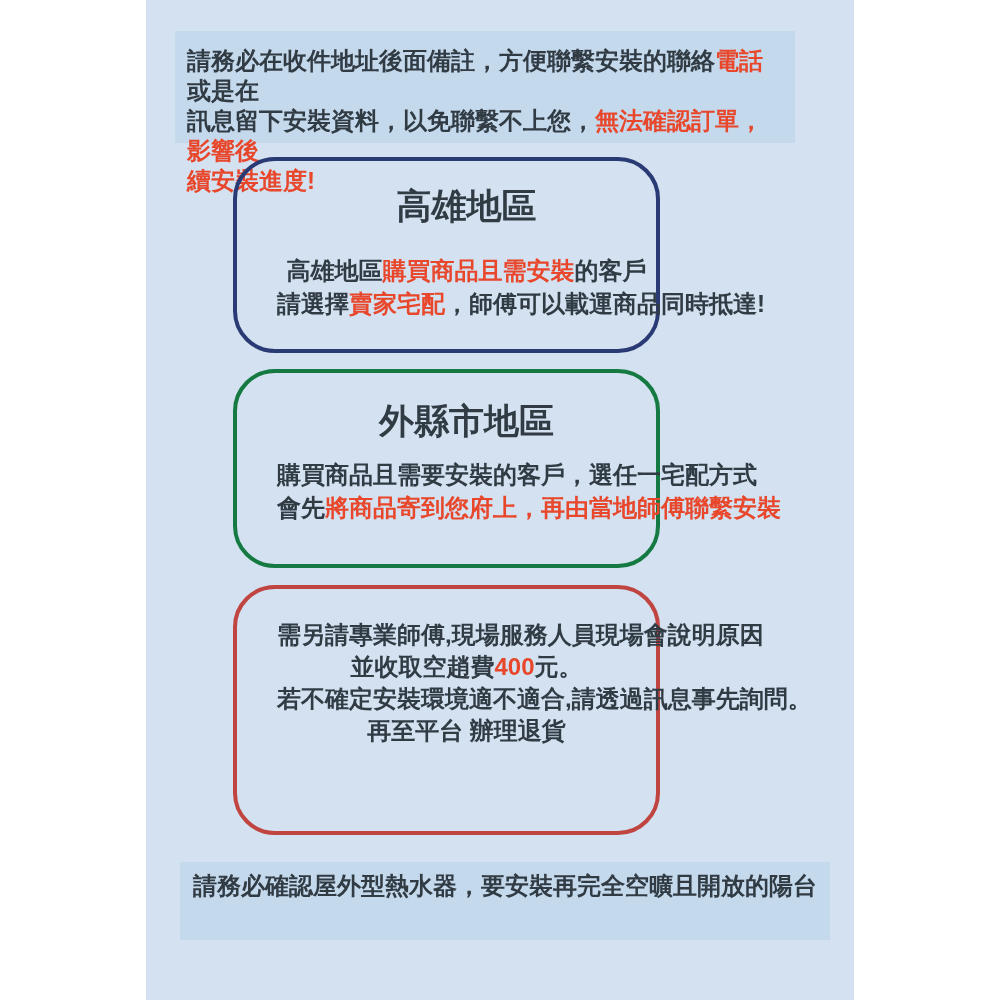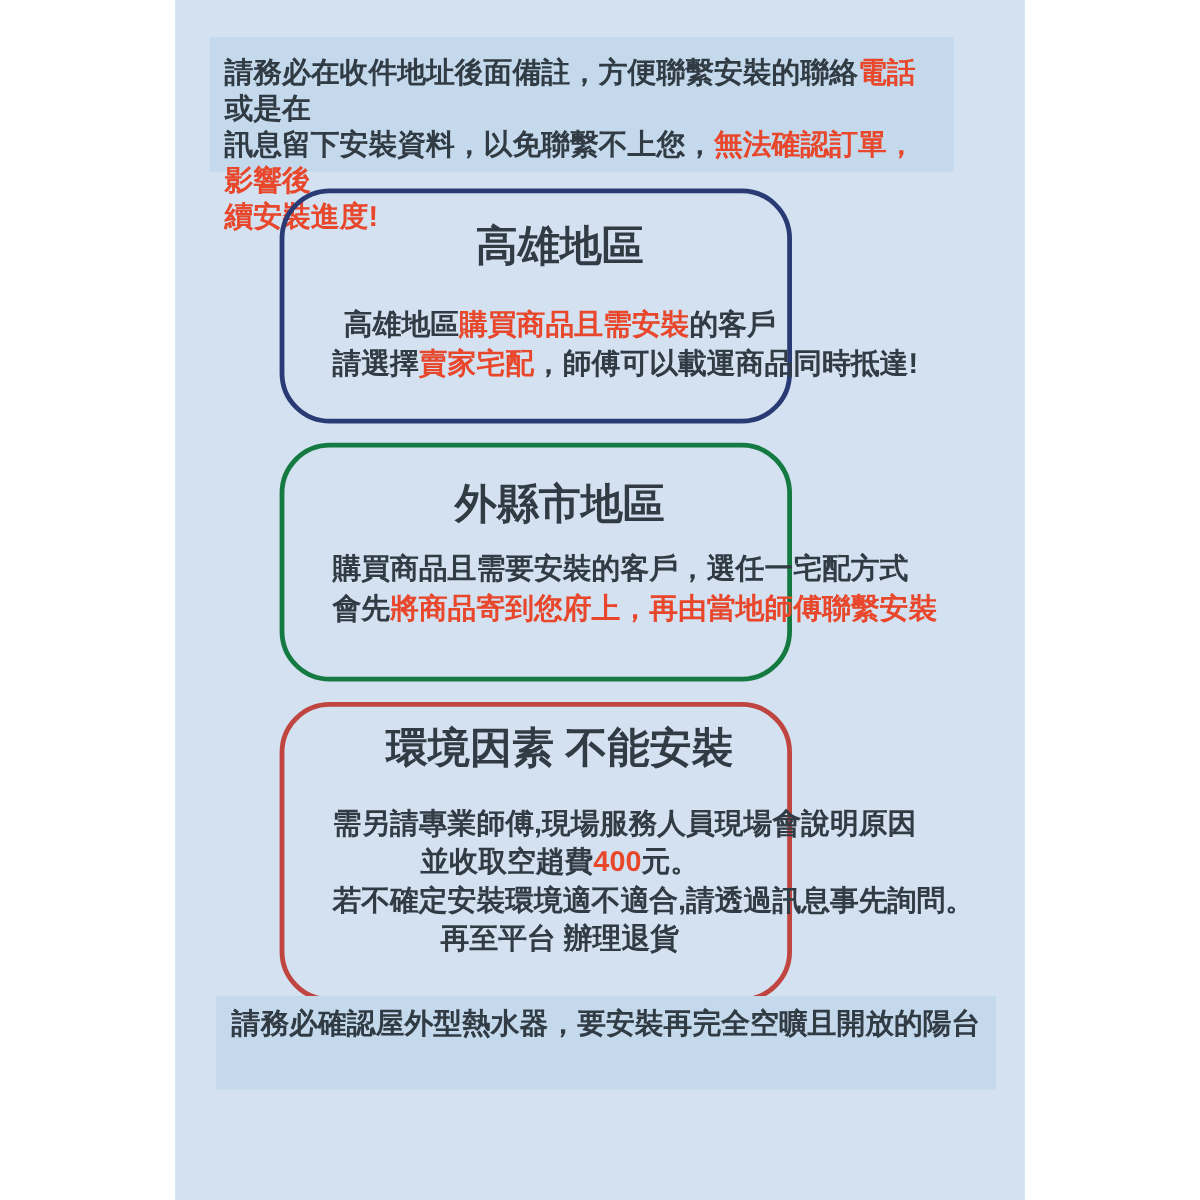--- a/index.html
+++ b/index.html
@@ -25,21 +25,21 @@
     box-sizing: border-box;
   }
   .top-notice {
     left: 29px; top: 31px;
     width: 620px; height: 112px;
     padding: 15px 12px 0 12px;
     line-height: 30px;
     text-align: left;
   }
   .bottom-notice {
-    left: 34px; top: 830px;
+    left: 34px; top: 862px;
     width: 650px; height: 78px;
     padding-top: 6px;
     line-height: 35px;
     text-align: center;
   }
   .box {
     position: absolute;
     left: 87px;
     width: 427px;
     border: 4px solid #d946ef;
@@ -94,21 +94,20 @@
 
   <section class="box box-other" style="border-color: rgb(21, 122, 66);">
     <h2 class="box-title">外縣市地區</h2>
     <div class="box-body">
       <div class="rich-line"><span>購買商品且需要安裝的客戶，選任一宅配方式</span></div>
       <div class="rich-line"><span>會先</span><span class="red">將商品寄到您府上，再由當地師傅聯繫安裝</span></div>
     </div>
   </section>
 
   <section class="box box-environment" style="border-color: rgb(192, 69, 64);">
-    <h2 class="box-title">環境因素 不能安裝</h2>
     <div class="box-body">
       <div class="rich-line"><span>需另請專業師傅,現場服務人員現場會說明原因</span></div>
       <div class="rich-line"><span>並收取空趙費</span><span class="red">400</span><span>元。</span></div>
       <div class="rich-line"><span>若不確定安裝環境適不適合,請透過訊息事先詢問。</span></div>
       <div class="rich-line"><span>再至平台 辦理退貨</span></div>
     </div>
   </section>
 
   <div class="notice bottom-notice">
     <div class="rich-line"><span>請務必確認屋外型熱水器，要安裝再完全空曠且開放的陽台</span></div>

